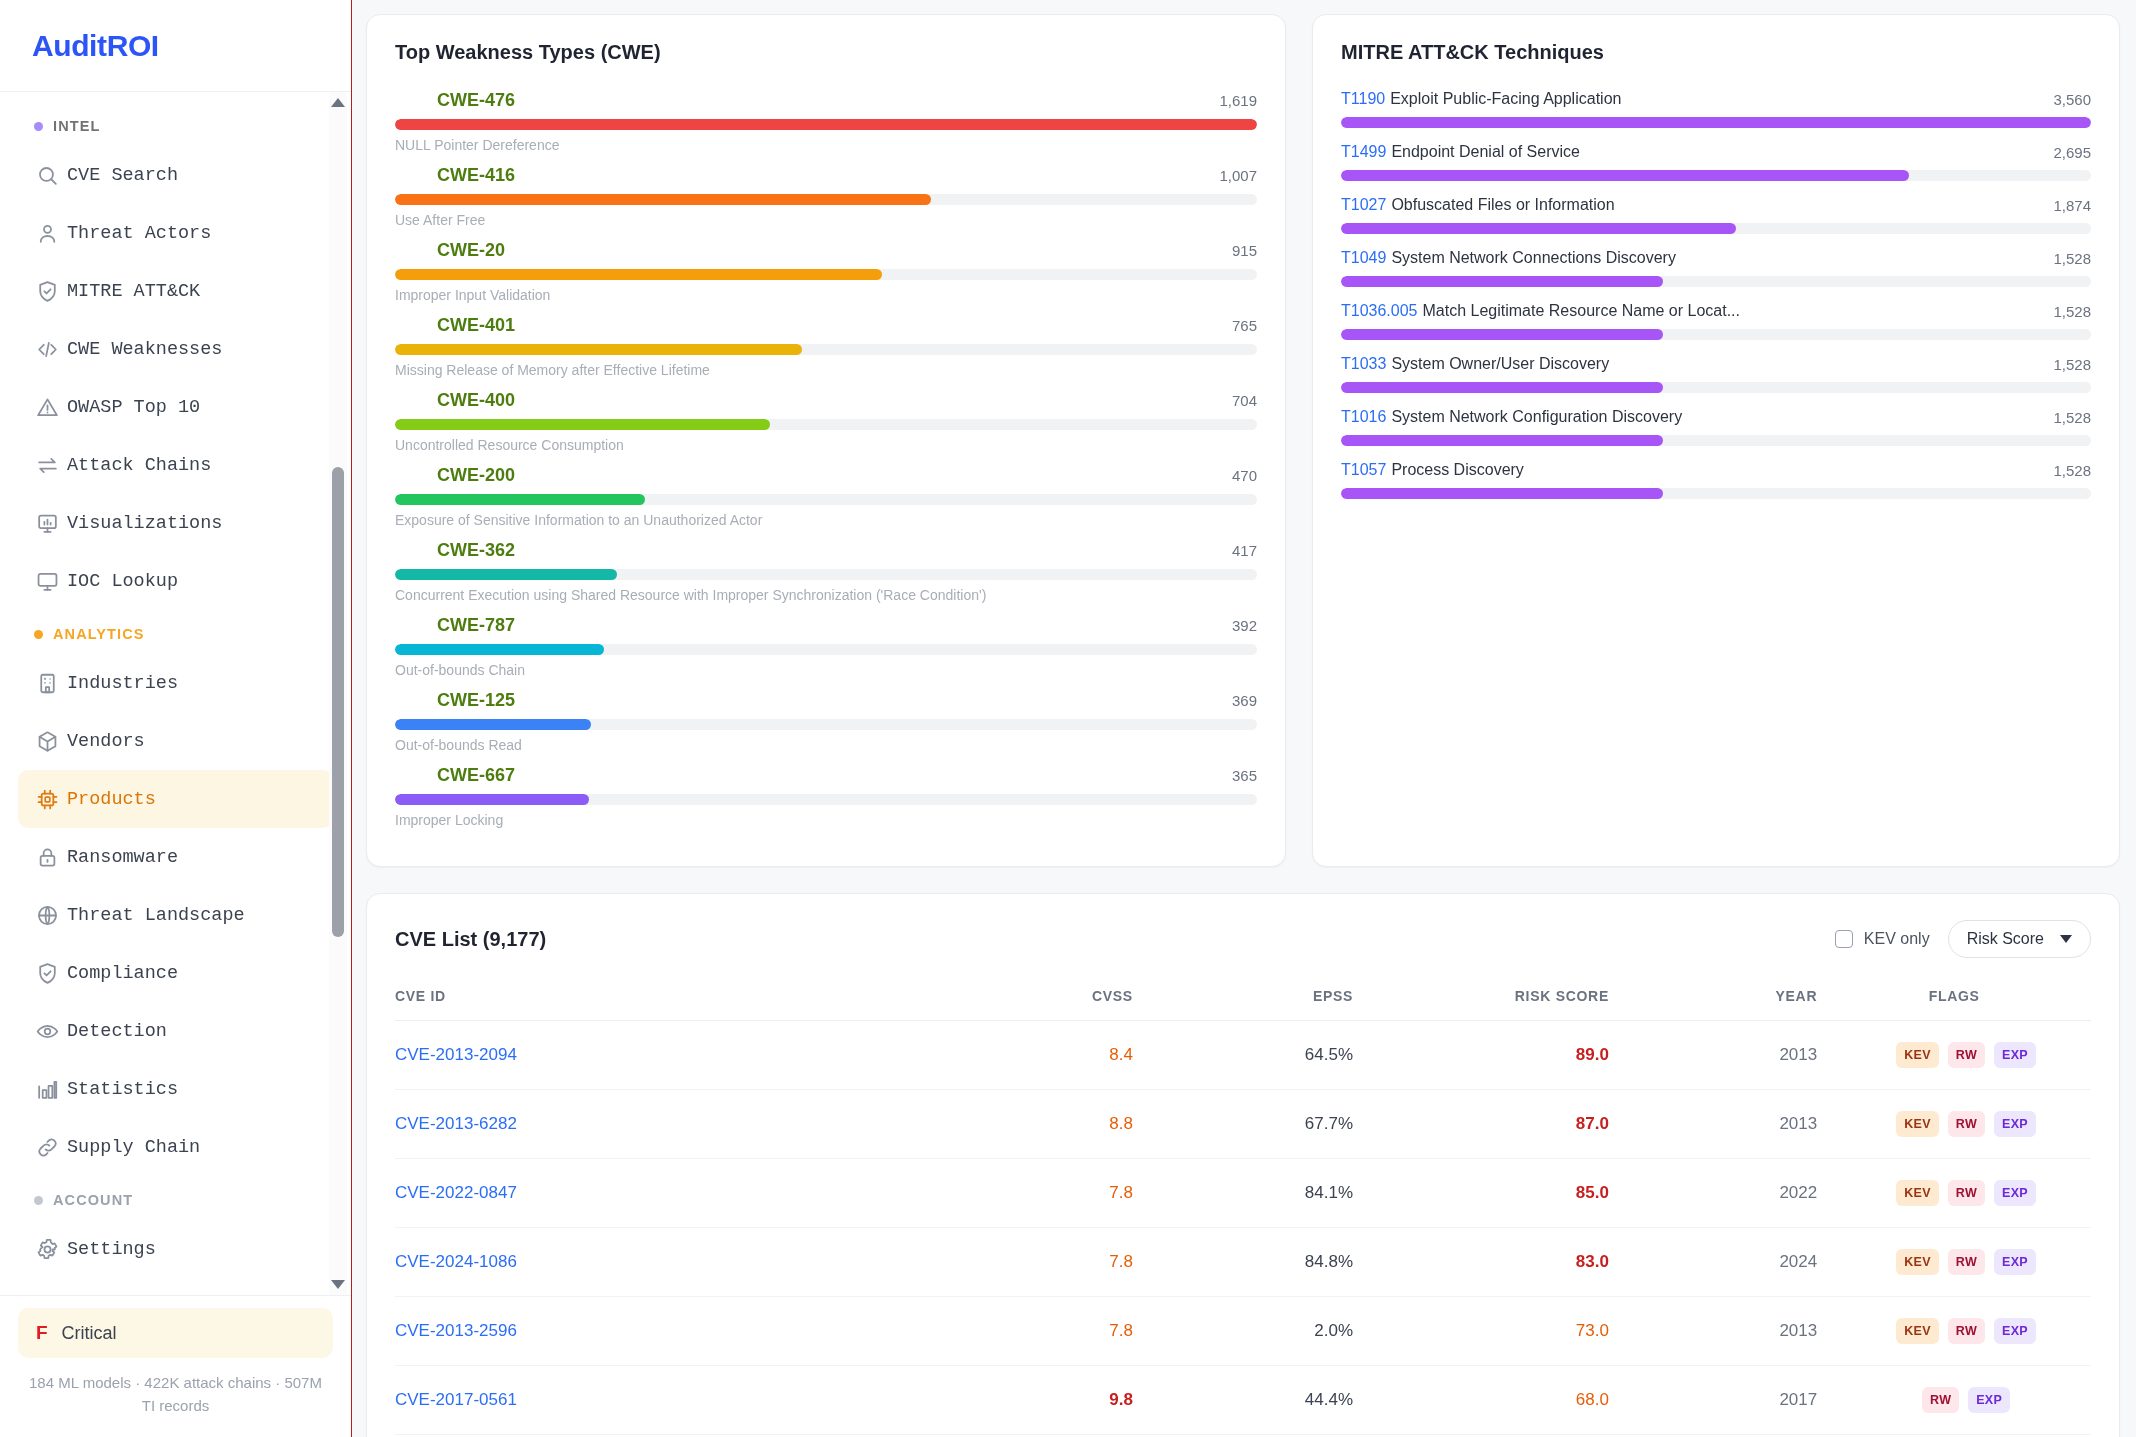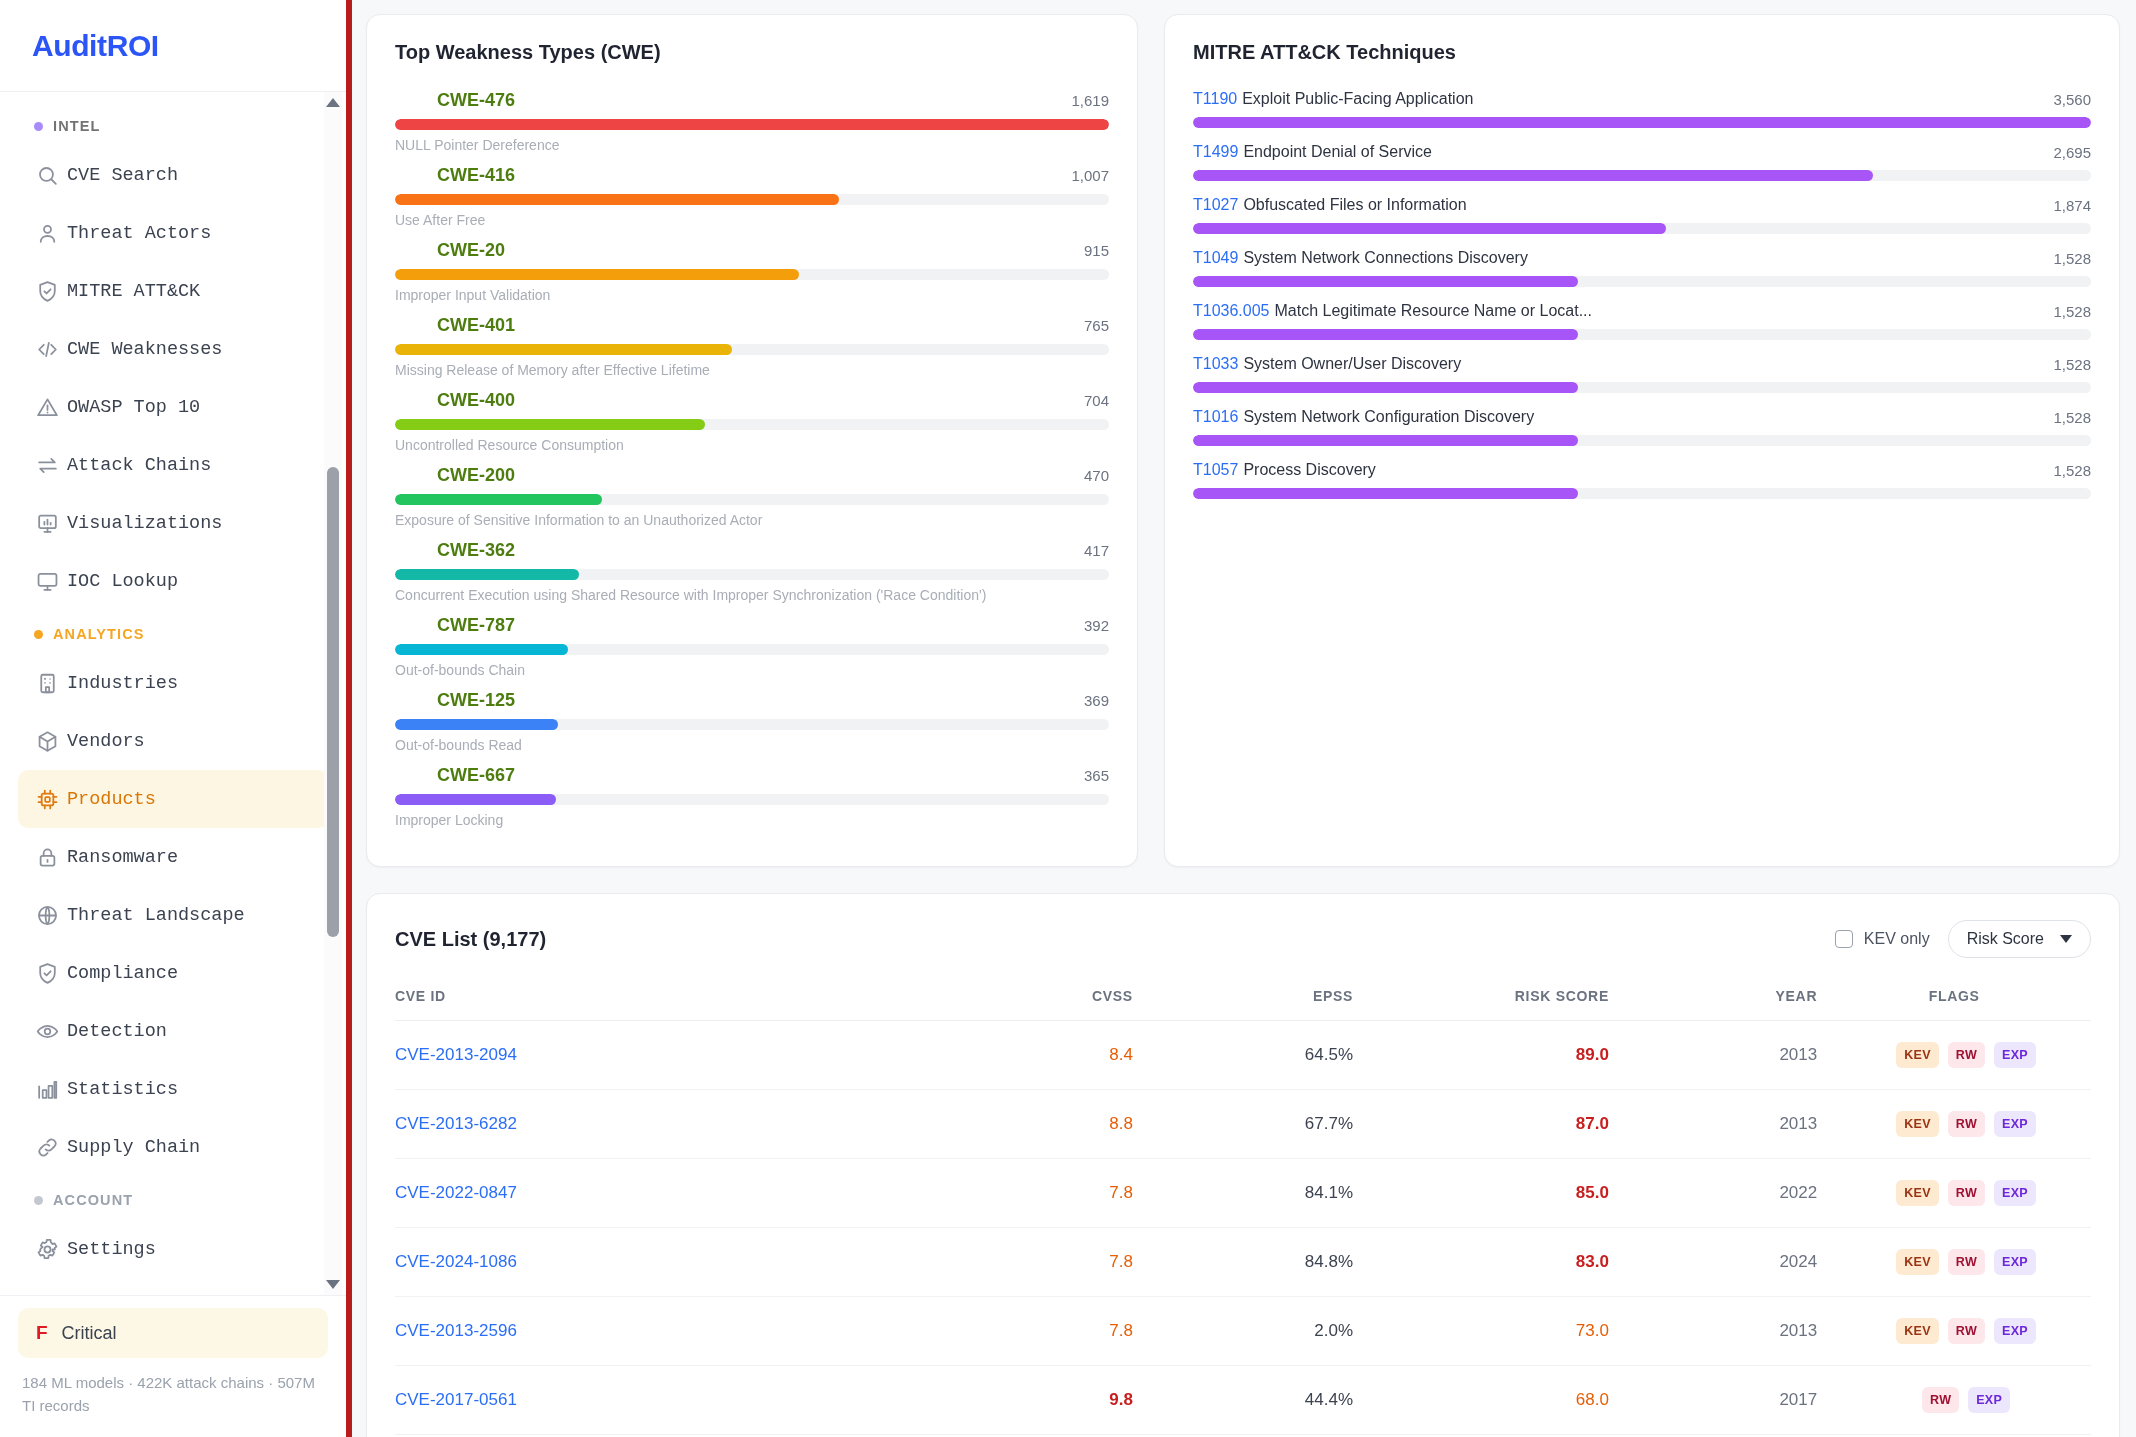--- a/index.html
+++ b/index.html
@@ -6,22 +6,22 @@
   html, body {
     width: 2136px; height: 1437px;
     font-family: "Liberation Sans", sans-serif;
     background: #f7f8fa; overflow: hidden;
   }
   .app { display: flex; width: 2136px; height: 1437px; }
 
   
   .sidebar {
     width: 352px; height: 1437px; background: #ffffff;
-    border-right: 6px solid #b91c1c;
-    display: flex; flex-direction: column; position: relative; flex: 0 0 352px;
+    border-right: 1px solid #b91c1c;
+    display: flex; flex-direction: column; position: relative; flex: 0 0 352px; text-align: center;
   }
   .brand-wrap {
     height: 92px; display: flex; align-items: center;
     padding: 0 32px; border-bottom: 1px solid #eef0f3;
   }
   .brand { font-size: 30px; font-weight: bold; color: #2b55f6; letter-spacing: -0.4px; }
   .nav-scroll {
     flex: 1 1 auto; overflow: hidden; position: relative; padding-top: 10px;
   }
   .nav-inner { padding: 0 18px; }
@@ -72,21 +72,21 @@
   
   .main {
     flex: 1 1 auto; height: 1437px; overflow: hidden; padding: 14px 16px 0 14px;
     background: #f7f8fa;
   }
   .top-row { display: flex; gap: 26px; align-items: stretch; }
   .card {
     background: #fff; border: 1px solid #e9ebef; border-radius: 14px;
     box-shadow: 0 1px 2px rgba(16,24,40,.04);
   }
-  .card-cwe { width: 772px; padding: 26px 28px 26px 28px; }
+  .card-cwe { width: 920px; padding: 26px 28px 26px 28px; }
   .card-mitre { flex: 1 1 auto; padding: 26px 28px 26px 28px; }
   .card-title { font-size: 20px; font-weight: bold; color: #1f2430; margin-bottom: 26px; }
 
   
   .cwe-row { margin-bottom: 12px; }
   .cwe-head { display: flex; justify-content: space-between; align-items: baseline; }
   .cwe-id { font-size: 18px; font-weight: bold; color: #4d7c0f; margin-left: 42px; }
   .cwe-val { font-size: 15px; color: #6b7280; }
   .track {
     height: 11px; background: #f1f2f4; border-radius: 6px;

